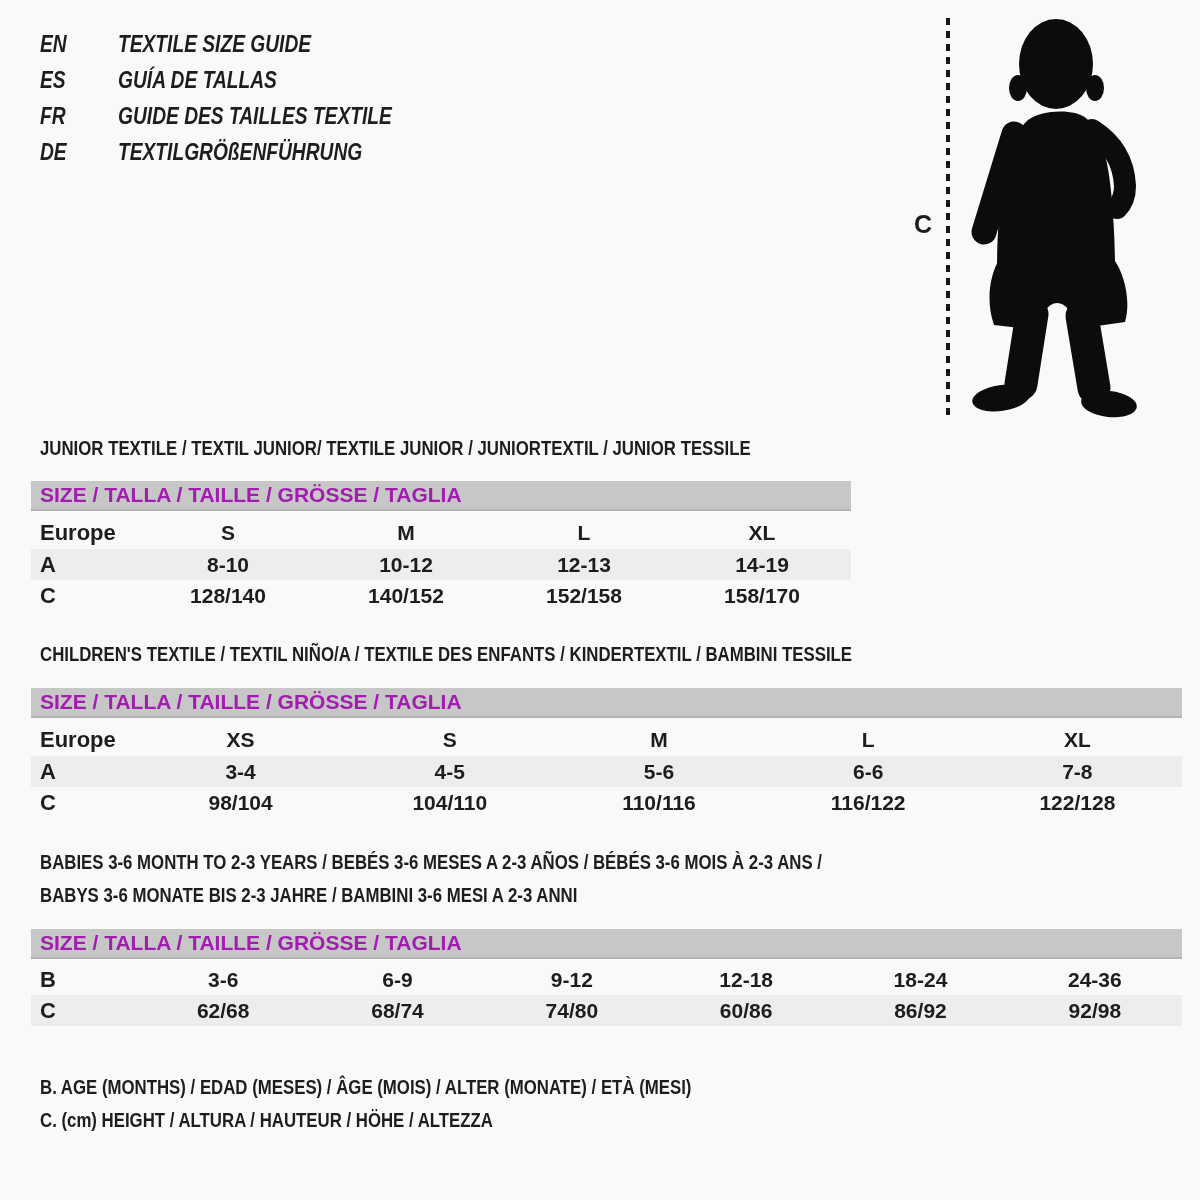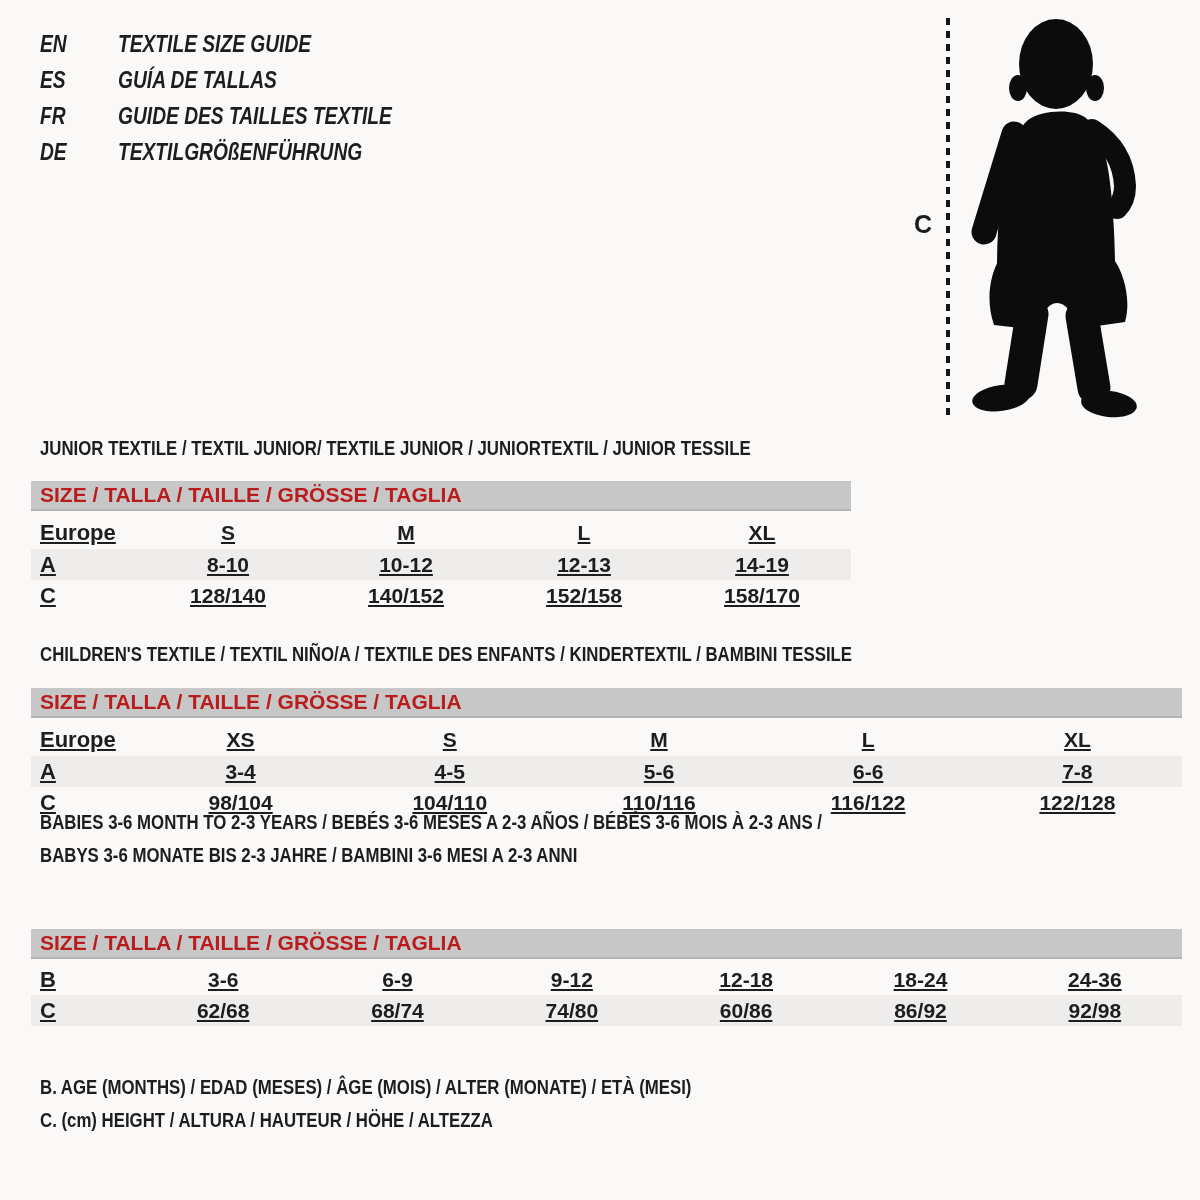--- a/index.html
+++ b/index.html
@@ -21,24 +21,24 @@
     background:repeating-linear-gradient(to bottom,#161616 0 7px,transparent 7px 13px);}
   .measure-label{position:absolute;left:914px;top:210px;font-size:25px;}
   .toddler{position:absolute;left:968px;top:16px;width:172px;height:404px;}
 
   
   .sec-title{position:absolute;left:40px;font-size:21px;line-height:24px;white-space:nowrap;}
   .sec-title-multi{position:absolute;left:40px;font-size:21px;line-height:33px;white-space:nowrap;}
 
   
   .tablewrap{position:absolute;left:31px;}
-  .size-bar{height:28px;line-height:28px;background:#c8c7c7;color:#b91c1c;
+  .size-bar{height:28px;line-height:28px;background:#c8c7c7;color:#a21caf;
     font-size:21px;padding-left:9px;border-bottom:2px solid #b5b4b4;margin-bottom:5px;
     white-space:nowrap;overflow:hidden;}
-  table.sizes{border-collapse:collapse;table-layout:fixed;width:100%;text-decoration:underline;}
+  table.sizes{border-collapse:collapse;table-layout:fixed;width:100%;}
   table.sizes tr{height:31px;}
   table.sizes tr.row-tall{height:33px;}
   table.sizes tr.shaded{background:#eeedec;}
   td.lbl{font-size:22px;text-align:left;padding-left:9px;}
   td.val{font-size:21px;text-align:center;}
 
   
   .legend{position:absolute;left:40px;top:1070px;}
   .legend-line{height:33px;line-height:33px;font-size:21px;white-space:nowrap;}
 </style>
@@ -151,21 +151,21 @@
         <td class="val">98/104</td>
         <td class="val">104/110</td>
         <td class="val">110/116</td>
         <td class="val">116/122</td>
         <td class="val">122/128</td>
       </tr>
     </tbody>
       </table>
   </div>
 
-  <div class="sec-title-multi" style="top:805px">
+  <div class="sec-title-multi" style="top:845px">
     <div><span class="condensed">BABIES 3-6 MONTH TO 2-3 YEARS / BEBÉS 3-6 MESES A 2-3 AÑOS / BÉBÉS 3-6 MOIS À 2-3 ANS /</span></div>
     <div><span class="condensed">BABYS 3-6 MONATE BIS 2-3 JAHRE / BAMBINI 3-6 MESI A 2-3 ANNI</span></div>
   </div>
   <div class="tablewrap" style="top:929px;width:1151px">
     <div class="size-bar">SIZE / TALLA / TAILLE / GRÖSSE / TAGLIA</div>
     <table class="sizes">
       <colgroup>
           <col style="width:105px">
           <col>
           <col>

